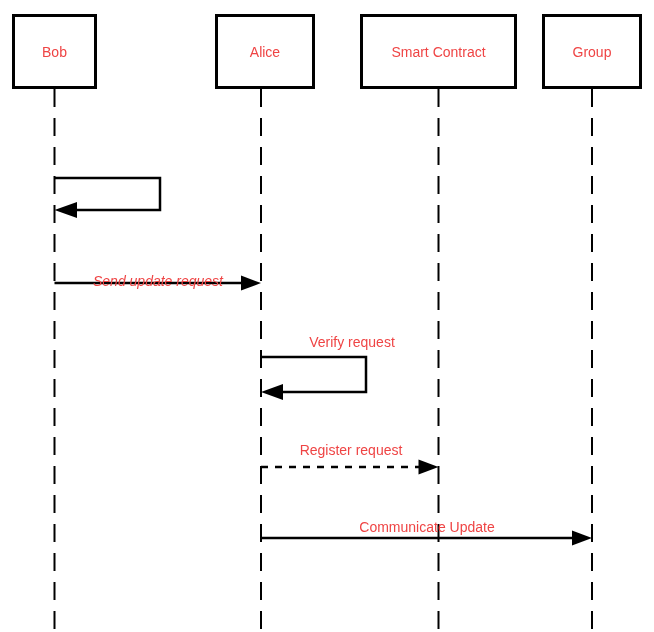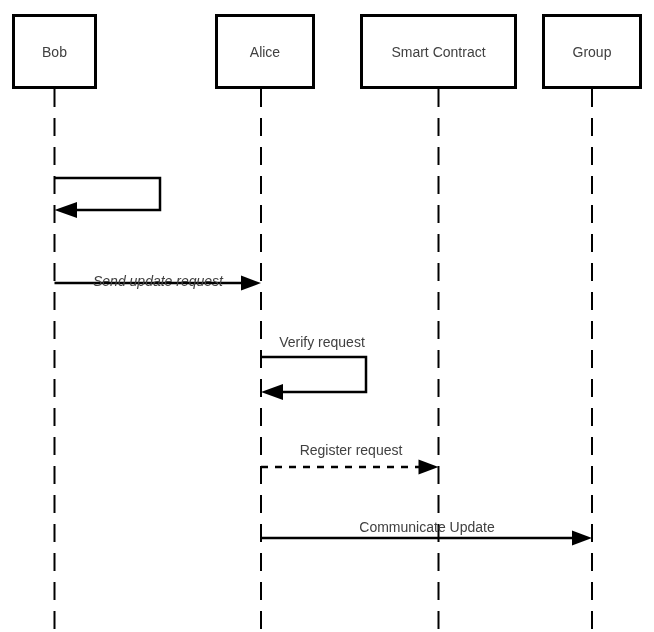--- a/index.html
+++ b/index.html
@@ -2,21 +2,21 @@
 <html><head>
 <meta charset="utf-8">
 <style>
   * { box-sizing: border-box; }
   html, body { margin: 0; padding: 0; background: #ffffff; }
   .canvas {
     position: relative;
     width: 654px;
     height: 632px;
     background: #ffffff;
-    color: #404040;
+    color: #ef4444;
     font-family: "Liberation Sans", "DejaVu Sans", sans-serif;
     overflow: hidden;
     padding-left: 48px;
   }
   .geom { position: absolute; top: 0; left: 0; }
   .lifeline { stroke: #000; stroke-width: 2; stroke-dasharray: 18 11; fill: none; }
   .msgline  { stroke: #000; stroke-width: 2.5; fill: none; }
   .msgline.dashed { stroke-dasharray: 7 7; }
   .head { fill: #000; stroke: none; }
   .actor {
@@ -75,17 +75,17 @@
     <span>Alice</span>
   </div>
   <div class="actor" style="left:360px; width:157px;">
     <span>Smart Contract</span>
   </div>
   <div class="actor" style="left:542px; width:100px;">
     <span>Group</span>
   </div>
 
   <div class="msg-label" style="left:158px; top:273px;font-style:italic;">Send update request</div>
-  <div class="msg-label" style="left:322px; top:334px;">Verify request</div>
+  <div class="msg-label" style="left:352px; top:334px;">Verify request</div>
   <div class="msg-label" style="left:351px; top:442px;text-align:center;">Register request</div>
   <div class="msg-label" style="left:427px; top:519px;">Communicate Update</div>
 
 </div>
 
 </body></html>

